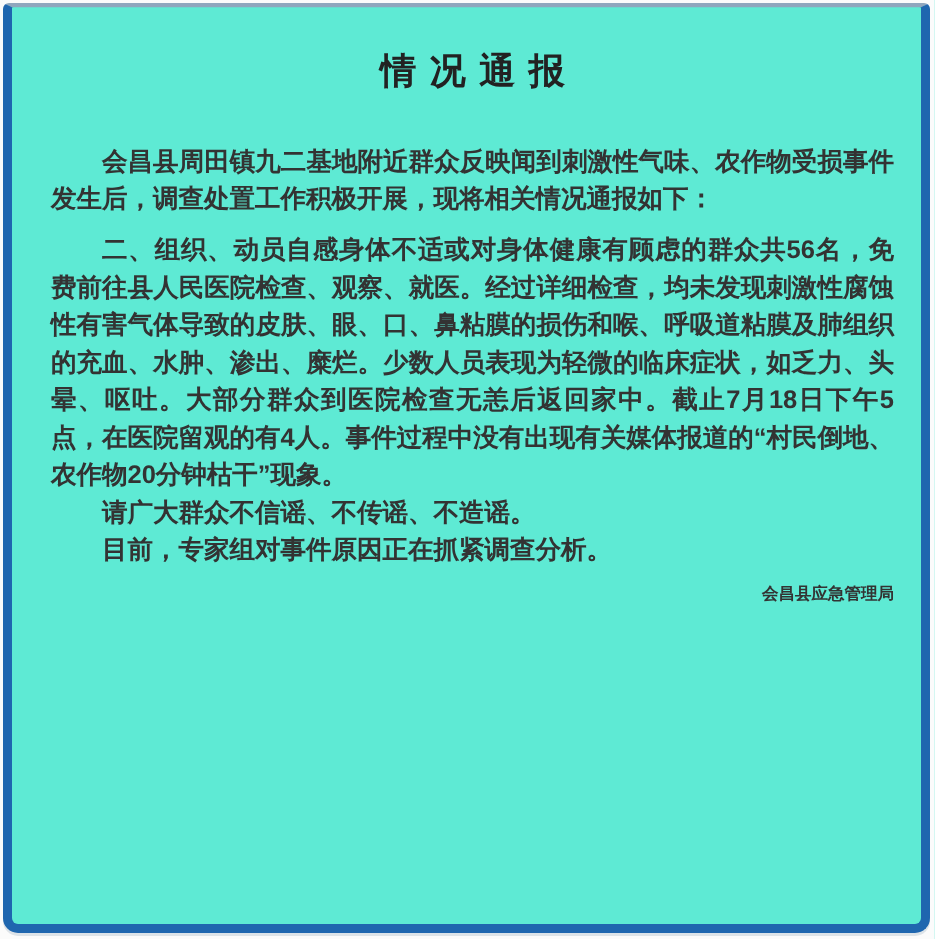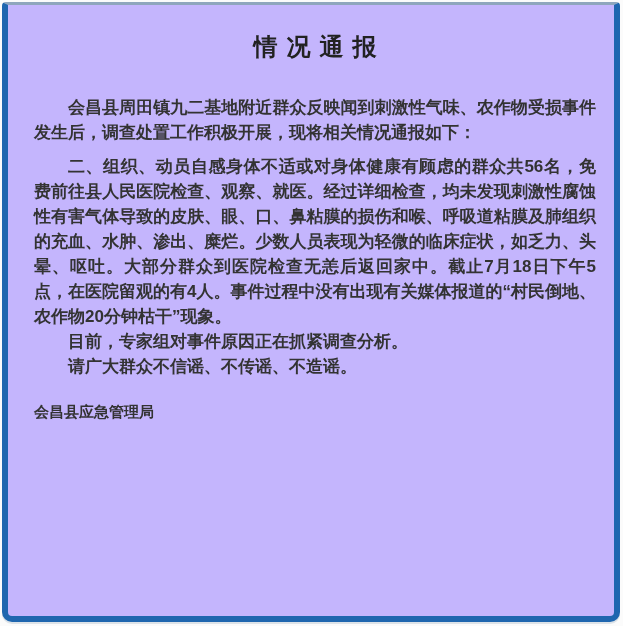--- a/index.html
+++ b/index.html
@@ -11,21 +11,21 @@
     font-family: "Liberation Sans", "DejaVu Sans", sans-serif;
     overflow: hidden;
   }
   .card {
     box-sizing: border-box;
     position: absolute;
     left: 2px;
     top: 2px;
     width: 618px;
     height: 620px;
-    background: #c4b5fd;
+    background: #5eead4;
     border: 6px solid #1f66af;
     border-top: 3px solid #8fa6bd;
     border-radius: 4px 4px 10px 10px;
     padding: 22px 18px 10px 26px;
     box-shadow: 0 2px 0 #dde3e8;
   }
   .title {
     font-size: 24px;
     font-weight: 700;
     color: #222222;
@@ -40,38 +40,38 @@
     font-weight: 600;
     color: #333333;
     text-align: justify;
     text-indent: 2em;
     margin: 0;
   }
   .para.gap-after {
     margin-bottom: 9px;
   }
   .signature {
-    margin-top: 21px;
-    text-align: left;
-    font-size: 15px;
+    margin-top: 5px;
+    text-align: right;
+    font-size: 11px;
     line-height: 24px;
     font-weight: 600;
     color: #333333;
   }
   .signature p {
     margin: 0;
   }
 </style>
 </head>
 <body>
 
 <div class="card">
   <h1 class="title">情况通报</h1>
 
   <p class="para gap-after">会昌县周田镇九二基地附近群众反映闻到刺激性气味、农作物受损事件发生后，调查处置工作积极开展，现将相关情况通报如下：</p>
   <p class="para">二、组织、动员自感身体不适或对身体健康有顾虑的群众共56名，免费前往县人民医院检查、观察、就医。经过详细检查，均未发现刺激性腐蚀性有害气体导致的皮肤、眼、口、鼻粘膜的损伤和喉、呼吸道粘膜及肺组织的充血、水肿、渗出、糜烂。少数人员表现为轻微的临床症状，如乏力、头晕、呕吐。大部分群众到医院检查无恙后返回家中。截止7月18日下午5点，在医院留观的有4人。事件过程中没有出现有关媒体报道的“村民倒地、农作物20分钟枯干”现象。</p>
+  <p class="para">请广大群众不信谣、不传谣、不造谣。</p>
   <p class="para">目前，专家组对事件原因正在抓紧调查分析。</p>
-  <p class="para">请广大群众不信谣、不传谣、不造谣。</p>
 
   <div class="signature">
     <p>会昌县应急管理局</p>
   </div>
 </div>
 
 </body></html>

